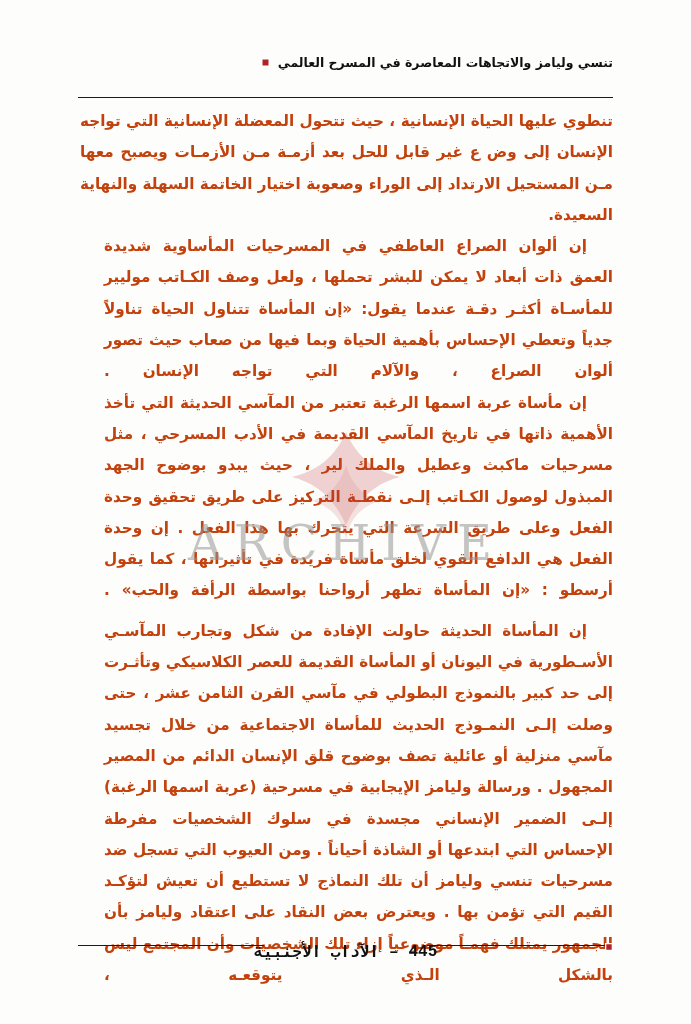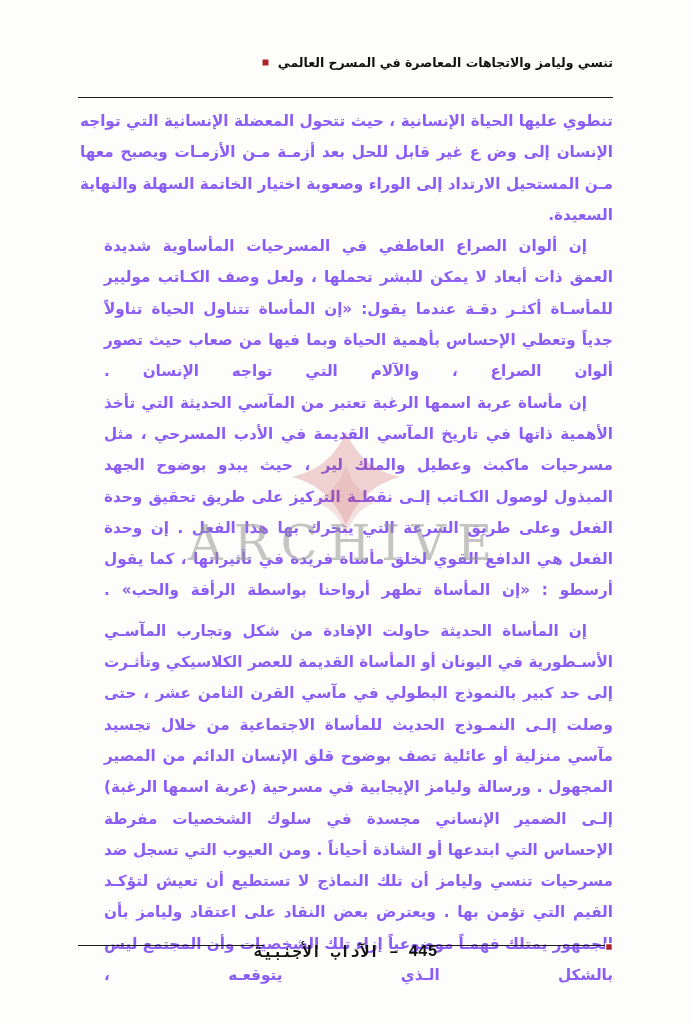--- a/index.html
+++ b/index.html
@@ -61,21 +61,21 @@
 
   
   .body-text {
     position: absolute;
     top: 106px;
     left: 80px;
     width: 533px;
     direction: rtl;
     text-align: justify;
     text-align-last: justify;
-    color: #8b5cf6;
+    color: #c2410c;
     font-family: "DejaVu Sans", sans-serif;
     font-size: 15.2px;
     line-height: 31.3px;
     font-weight: bold;
   }
   .body-text p {
     margin: 0 0 0 0;
   }
   .body-text p.indent {
     text-indent: 26px;

